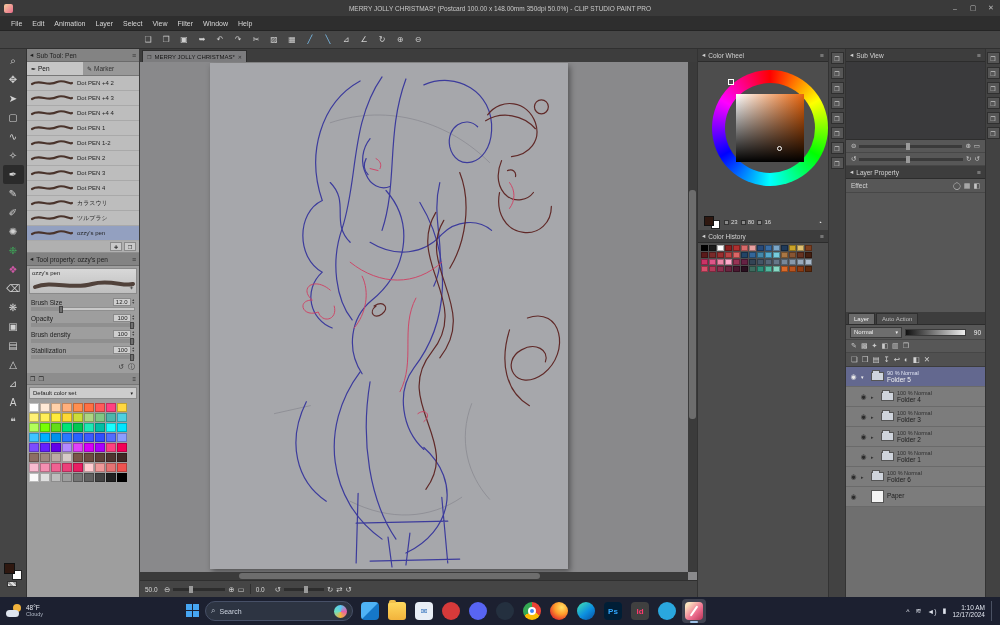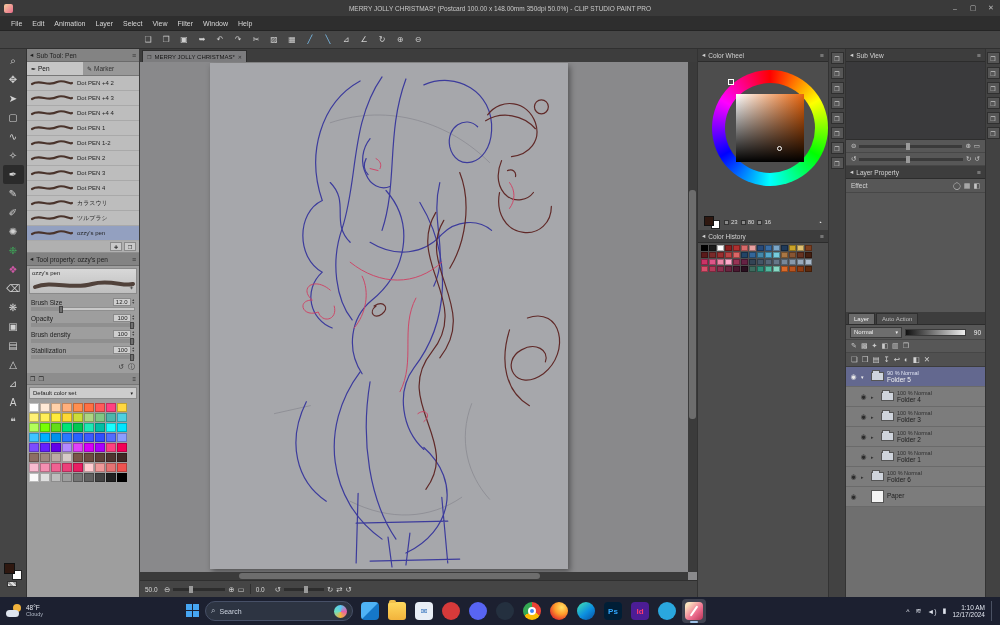--- a/index.html
+++ b/index.html
@@ -940,21 +940,21 @@
 
           <span class="app">
             <span class="ticon round edge"></span>
           </span>
 
           <span class="app">
             <span class="ticon" style="background: rgb(0, 30, 54); color: rgb(49, 168, 255);">Ps</span>
           </span>
 
           <span class="app">
-            <span class="ticon" style="background: #4c1d95; color: rgb(255, 58, 110);">Id</span>
+            <span class="ticon" style="background: #404040; color: rgb(255, 58, 110);">Id</span>
           </span>
 
           <span class="app">
             <span class="ticon round" style="background: rgb(42, 167, 222);"></span>
           </span>
 
           <span class="app active">
             <span class="ticon csp"></span>
           </span>
         </span>

